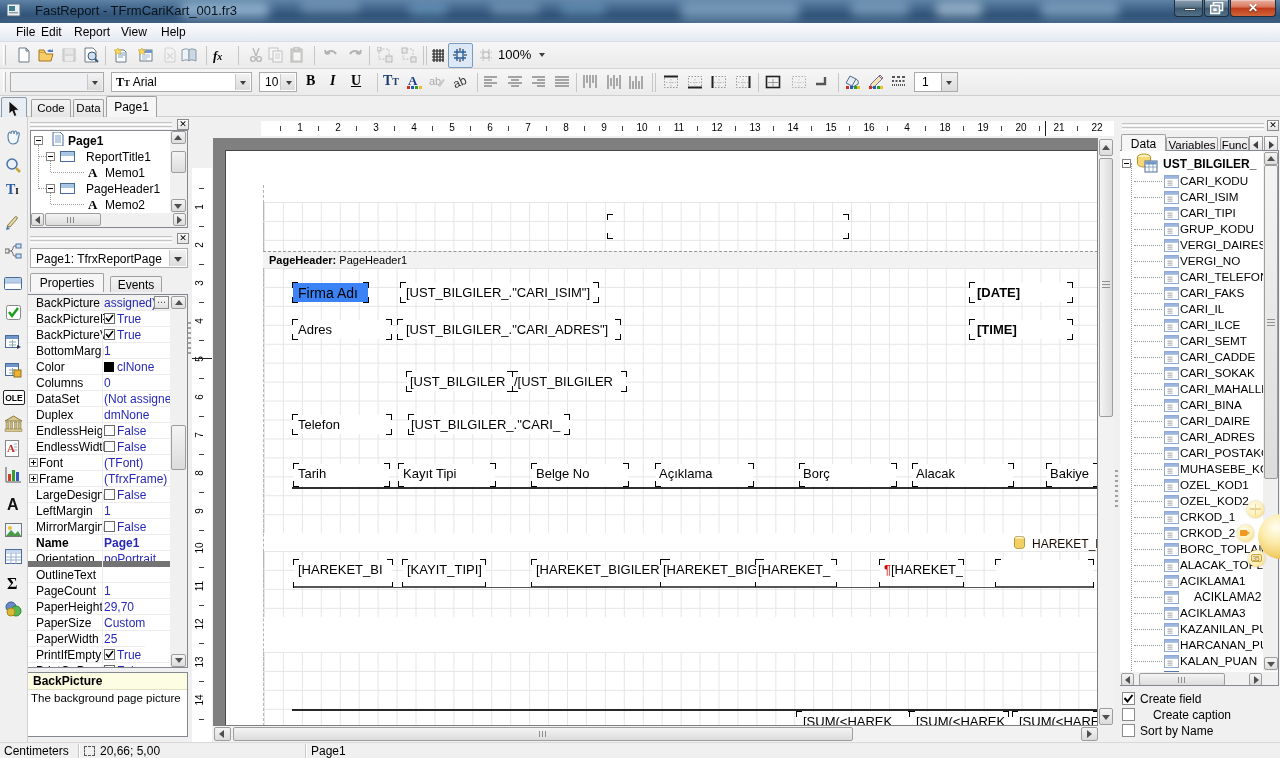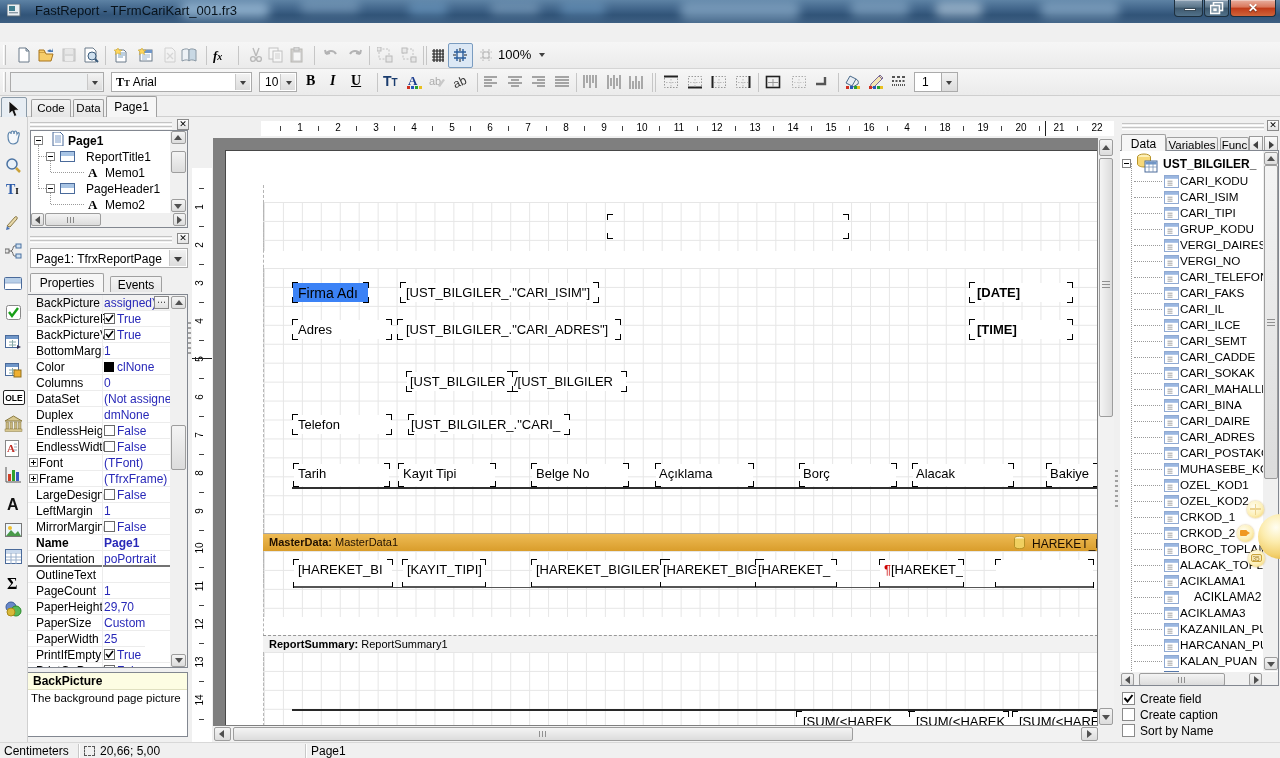--- a/index.html
+++ b/index.html
@@ -63,20 +63,27 @@
    <svg style="position:absolute;left:5px;top:2px" width="14" height="13" viewBox="0 0 14 13">
     <rect x="3.5" y="0.5" width="9" height="8" fill="none" stroke="#fdfdfd" stroke-width="1.6"></rect>
     <rect x="0.5" y="3.5" width="9" height="8" fill="#8096a6" stroke="#fdfdfd" stroke-width="1.6"></rect>
     <rect x="3.3" y="6.3" width="3.4" height="2.8" fill="#fdfdfd"></rect>
    </svg>
       </div>
  <div class="capbtn" id="btnclose" style="left:1230px;width:46px">
         <div class="capglyph" style="font-size:12px;left:0;top:1px;font-weight:bold">✕</div>
       </div>
 </div>
+<div id="menubar" class="abs">
+ <div class="menuitem" style="left:16px">File</div>
+ <div class="menuitem" style="left:41px">Edit</div>
+ <div class="menuitem" style="left:74px">Report</div>
+ <div class="menuitem" style="left:121px">View</div>
+ <div class="menuitem" style="left:161px">Help</div>
+</div>
 <div id="tb1" class="abs">
  <div style="position:absolute;left:3px;top:3px;width:3px;height:20px;border-left:1px solid #fff;border-right:1px solid #c0c0c0"></div>
  <svg class="tbtn" style="left:16px" viewBox="0 0 16 16">
         <path d="M3 1h7l3 3v11H3z" fill="#fff" stroke="#6b7b8a"></path>
         <path d="M10 1l3 3h-3z" fill="#d7e2ea" stroke="#6b7b8a"></path>
       </svg>
  <svg class="tbtn" style="left:38px" viewBox="0 0 16 16">
         <path d="M1 5h6l1 2h7l-2 7H1z" fill="#f7cd6a" stroke="#a8741c"></path>
         <path d="M1 5v-2h5l1 2" fill="#f7cd6a" stroke="#a8741c"></path>
         <path d="M9 4c2-2 4-2 5 0l1-3v4h-4z" fill="#4a7ab5"></path>
@@ -169,21 +176,21 @@
  <div class="combo" style="left:10px;top:3px;width:94px;height:20px;background:#eef0f1">
         <div class="arr"></div>
         <div class="darr" style="right:5px;top:8px"></div>
       </div>
  <div class="combo" style="left:111px;top:3px;width:141px;height:20px;padding:2px 0 0 4px"><span style="font-family:'Liberation Serif',serif;font-weight:bold">T<span style="font-size:9px">T</span></span> Arial<div class="arr"></div><div class="darr" style="right:5px;top:8px"></div></div>
  <div class="combo" style="left:259px;top:3px;width:38px;height:20px;padding:2px 0 0 5px">10<div class="arr"></div><div class="darr" style="right:4px;top:8px"></div></div>
  <div class="abs" style="left:306px;top:4px;font-size:14px;font-weight:bold;font-family:'Liberation Serif',serif">B</div>
  <div class="abs" style="left:330px;top:4px;font-size:14px;font-weight:bold;font-style:italic;font-family:'Liberation Serif',serif">I</div>
  <div class="abs" style="left:351px;top:4px;font-size:14px;font-weight:bold;text-decoration:underline;font-family:'Liberation Serif',serif">U</div>
  <div class="tsep" style="left:377px"></div>
- <div class="abs" style="left:383px;top:4px;font-size:14px;font-weight:bold;color:#1a3c6e;font-family:Liberation Sans, sans-serif">T<span style="font-size:10px">T</span></div>
+ <div class="abs" style="left:383px;top:4px;font-size:14px;font-weight:bold;color:#1a3c6e;font-family:Liberation Serif, serif">T<span style="font-size:10px">T</span></div>
  <svg class="tbtn" style="left:406px" viewBox="0 0 16 16">
         <text x="2" y="11" font-size="13" font-weight="bold" fill="#1a3c8e" font-family="Liberation Serif">A</text>
         <rect x="1" y="12" width="3" height="3" fill="#d03020"></rect>
         <rect x="5" y="12" width="3" height="3" fill="#2858b8"></rect>
         <rect x="9" y="12" width="3" height="3" fill="#28a030"></rect>
         <rect x="13" y="12" width="3" height="3" fill="#e8c020"></rect>
       </svg>
  <svg class="tbtn dis" style="left:429px" viewBox="0 0 16 16">
         <text x="0" y="11" font-size="11" fill="#555">ab</text>
         <path d="M9 12L14 5l2 1-5 7z" fill="#999"></path>
@@ -527,21 +534,21 @@
           <div style="position:absolute;left:8px;top:1px;font-size:12px;white-space:nowrap;width:68px;overflow:hidden">MirrorMargins</div>
           <svg style="position:absolute;left:76px;top:2px" width="11" height="11" viewBox="0 0 11 11">
             <rect x="0.5" y="0.5" width="10" height="10" fill="#fff" stroke="#6a6a6a"></rect>
           </svg>
           <div style="position:absolute;left:89px;top:1px;font-size:12px;color:#2828b8;white-space:nowrap">False</div>
         </div>
 <div style="position:absolute;left:0;top:240px;width:142px;height:16px;border-bottom:1px solid #ececec;overflow:hidden">
           <div style="position:absolute;left:8px;top:1px;font-size:12px;white-space:nowrap;width:68px;overflow:hidden"><b>Name</b></div>
           <div style="position:absolute;left:76px;top:1px;font-size:12px;color:#2828b8;white-space:nowrap"><b>Page1</b></div>
         </div>
-<div style="position:absolute;left:0;top:256px;width:153px;height:16px;border-bottom:2px solid #737373;overflow:hidden">
+<div style="position:absolute;left:0;top:256px;width:153px;height:16px;border-bottom:6px solid #737373;overflow:hidden">
           <div style="position:absolute;left:8px;top:1px;font-size:12px;white-space:nowrap;width:68px;overflow:hidden">Orientation</div>
           <div style="position:absolute;left:76px;top:1px;font-size:12px;color:#2828b8;white-space:nowrap">poPortrait</div>
         </div>
 <div style="position:absolute;left:0;top:272px;width:142px;height:16px;border-bottom:1px solid #ececec;overflow:hidden">
           <div style="position:absolute;left:8px;top:1px;font-size:12px;white-space:nowrap;width:68px;overflow:hidden">OutlineText</div>
           <div style="position:absolute;left:76px;top:1px;font-size:12px;color:#2828b8;white-space:nowrap"></div>
         </div>
 <div style="position:absolute;left:0;top:288px;width:142px;height:16px;border-bottom:1px solid #ececec;overflow:hidden">
           <div style="position:absolute;left:8px;top:1px;font-size:12px;white-space:nowrap;width:68px;overflow:hidden">PageCount</div>
           <div style="position:absolute;left:76px;top:1px;font-size:12px;color:#2828b8;white-space:nowrap">1</div>
@@ -670,24 +677,23 @@
         <div style="position:absolute;left:2px;top:525px;width:14px;height:14px;font-size:10px;text-align:center;transform:rotate(-90deg)">14</div>
         <div style="position:absolute;left:7px;top:551px;width:5px;height:1px;background:#404040"></div>
         <div style="position:absolute;left:0px;top:190px;width:20px;height:1px;background:#202020"></div>
       </div>
 
  <div class="abs" style="left:21px;top:21px;width:885px;height:588px;background:#7f7f7f"></div>
 
  <div class="abs" id="page2" style="left:33px;top:33px;width:872px;height:575px;background:#fff;border-left:1px solid #484848;border-top:1px solid #484848;overflow:hidden">
         <div style="position:absolute;left:37px;top:34px;width:1px;height:541px;border-left:1px dashed #b4b4b4"></div>
         <div style="position:absolute;left:37px;top:51px;width:835px;height:49px;border-left:1px dashed #b8b8b8;background-image:linear-gradient(#e6e6e6 1px,transparent 1px),linear-gradient(90deg,#e6e6e6 1px,transparent 1px);background-size:18.95px 18.95px"></div>
+        <div style="position:absolute;left:37px;top:100px;width:835px;height:17px;background:#f2f2f2;border-top:1px dashed #989898;font-size:11px;color:#000;padding:2px 0 0 6px;white-space:nowrap;overflow:hidden"><b>PageHeader:</b> PageHeader1</div>
         <div style="position:absolute;left:37px;top:117px;width:835px;height:265px;border-left:1px dashed #b8b8b8;background-image:linear-gradient(#e6e6e6 1px,transparent 1px),linear-gradient(90deg,#e6e6e6 1px,transparent 1px);background-size:18.95px 18.95px"></div>
-        <div style="position:absolute;left:37px;top:382px;width:835px;height:18px;background:linear-gradient(#eebb55,#d99d2b);border-top:1px solid #a8a8a8;font-size:11px;color:#201000;padding:2px 0 0 6px;white-space:nowrap;overflow:hidden"><b>MasterData:</b> MasterData1</div>
         <div style="position:absolute;left:37px;top:400px;width:835px;height:66px;border-left:1px dashed #b8b8b8;background-image:linear-gradient(#e6e6e6 1px,transparent 1px),linear-gradient(90deg,#e6e6e6 1px,transparent 1px);background-size:18.95px 18.95px"></div>
-        <div style="position:absolute;left:37px;top:484px;width:835px;height:17px;background:#f2f2f2;border-top:1px dashed #989898;font-size:11px;color:#000;padding:2px 0 0 6px;white-space:nowrap;overflow:hidden"><b>ReportSummary:</b> ReportSummary1</div>
         <div style="position:absolute;left:37px;top:501px;width:835px;height:74px;border-left:1px dashed #b8b8b8;background-image:linear-gradient(#e6e6e6 1px,transparent 1px),linear-gradient(90deg,#e6e6e6 1px,transparent 1px);background-size:18.95px 18.95px"></div>
         <svg style="position:absolute;left:788px;top:385px" width="11" height="13" viewBox="0 0 11 13">
           <ellipse cx="5.5" cy="2.5" rx="5" ry="2.2" fill="#fdf6d8" stroke="#a8861c" stroke-width=".8"></ellipse>
           <path d="M.5 2.5v8c0 1.2 2.3 2.2 5 2.2s5-1 5-2.2v-8" fill="#f0d060" stroke="#a8861c" stroke-width=".8"></path>
         </svg>
         <div style="position:absolute;left:806px;top:386px;font-size:12px;color:#1a0d00;white-space:nowrap">HAREKET_BIG</div>
         <div style="position:absolute;left:381px;top:63px;width:242px;height:25px">
           <i style="position:absolute;left:0;top:0;width:6px;height:6px;border-left:1.5px solid #000;border-top:1.5px solid #000"></i>
           <i style="position:absolute;right:0;top:0;width:6px;height:6px;border-right:1.5px solid #000;border-top:1.5px solid #000"></i>
           <i style="position:absolute;left:0;bottom:0;width:6px;height:6px;border-left:1.5px solid #000;border-bottom:1.5px solid #000"></i>
@@ -1169,21 +1175,21 @@
       </div>
 
  <svg class="abs" style="left:2px;top:575px" width="13" height="13" viewBox="0 0 13 13">
         <rect x="0.5" y="0.5" width="12" height="12" fill="#fff" stroke="#8a8a8a"></rect>
         <path d="M2.5 6l3 3.5L10.5 3" fill="none" stroke="#000" stroke-width="2"></path>
       </svg>
  <div class="abs" style="left:20px;top:575px;font-size:12px">Create field</div>
  <svg class="abs" style="left:2px;top:591px" width="13" height="13" viewBox="0 0 13 13">
         <rect x="0.5" y="0.5" width="12" height="12" fill="#fff" stroke="#8a8a8a"></rect>
       </svg>
- <div class="abs" style="left:20px;top:591px;font-size:12px">Create caption</div>
+ <div class="abs" style="left:33px;top:591px;font-size:12px">Create caption</div>
  <svg class="abs" style="left:2px;top:607px" width="13" height="13" viewBox="0 0 13 13">
         <rect x="0.5" y="0.5" width="12" height="12" fill="#fff" stroke="#8a8a8a"></rect>
       </svg>
  <div class="abs" style="left:20px;top:607px;font-size:12px">Sort by Name</div>
 </div>
 <div id="status" class="abs">
  <div class="abs" style="left:4px;top:1px">Centimeters</div>
  <div class="stsep" style="left:78px"></div>
  <div class="abs" style="left:84px;top:3px;width:11px;height:10px;border:1px dashed #555"></div>
  <div class="abs" style="left:100px;top:1px">20,66; 5,00</div>

